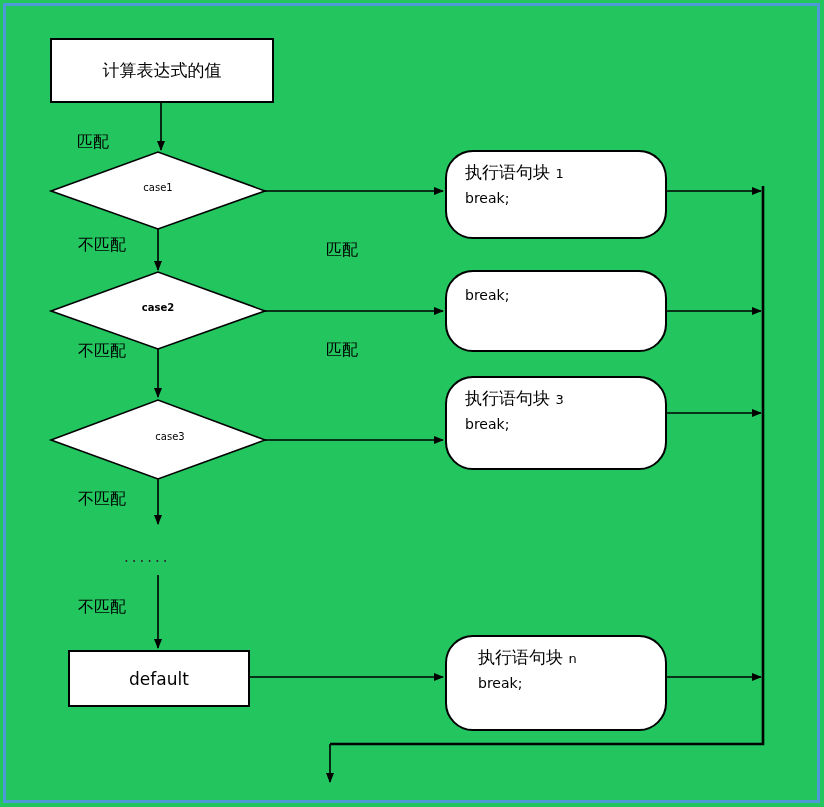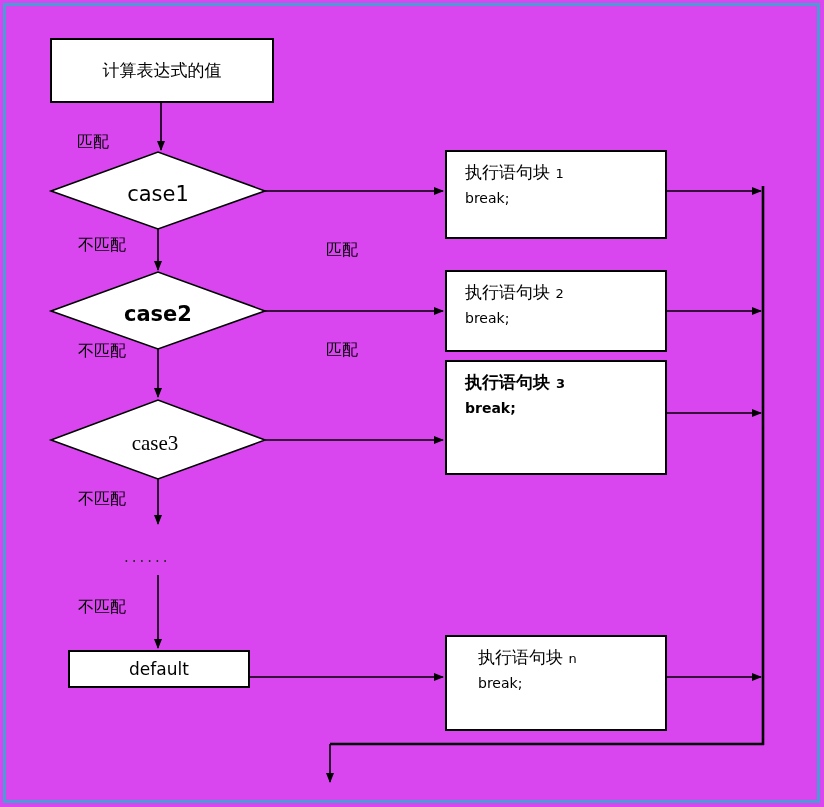--- a/index.html
+++ b/index.html
@@ -7,21 +7,21 @@
     padding: 0;
     background: #ffffff;
   }
   body {
     font-family: "DejaVu Sans", "Liberation Sans", sans-serif;
   }
   #canvas {
     position: relative;
     width: 824px;
     height: 807px;
-    background: #d946ef;
+    background: #22c55e;
     box-sizing: border-box;
     overflow: hidden;
   }
   #frame-border {
     position: absolute;
     left: 3px;
     top: 3px;
     width: 817px;
     height: 800px;
     border: 3px solid #4e9ad6;
@@ -41,41 +41,42 @@
     background: #ffffff;
     box-sizing: border-box;
   }
   .box-center {
     display: flex;
     align-items: center;
     justify-content: center;
   }
   .box-stack {
     padding: 9px 0 0 18px;
+    border-radius: 28px;
   }
   .cn {
     font-family: "DejaVu Sans", "Liberation Sans", sans-serif;
     font-size: 17px;
     color: #000;
     line-height: 1.35;
     white-space: nowrap;
   }
   .mono-ish {
     font-family: "DejaVu Sans", "Liberation Sans", sans-serif;
     font-size: 14px;
     color: #000;
     white-space: nowrap;
   }
   .blk-num {
     font-size: 13px;
   }
   .diamond-label {
     position: absolute;
     font-family: "DejaVu Sans", "Liberation Sans", sans-serif;
-    font-size: 21px;
+    font-size: 10px;
     color: #000;
     white-space: nowrap;
     text-align: center;
   }
   .edge-label {
     position: absolute;
     font-family: "DejaVu Sans", "Liberation Sans", sans-serif;
     font-size: 16px;
     color: #000;
     white-space: nowrap;
@@ -139,56 +140,52 @@
 
     <line x1="330" y1="744" x2="330" y2="782" stroke="#000" stroke-width="1.6" marker-end="url(#arrow)"></line>
   </svg>
 
   <div class="box box-center" style="left:50px; top:38px; width:224px; height:65px;">
     <span class="cn">计算表达式的值</span>
   </div>
 
   <div class="diamond-label" style="left:108px; top:182px; width:100px;">case1</div>
   <div class="diamond-label" style="left:108px; top:302px; width:100px;font-weight:bold;">case2</div>
-  <div class="diamond-label" style="left:105px; top:431px; width:100px;font-family:Liberation Serif, serif;">case3</div>
+  <div class="diamond-label" style="left:120px; top:431px; width:100px;">case3</div>
 
   <div class="edge-label" style="left:77px; top:132px;">匹配</div>
   <div class="edge-label" style="left:78px; top:235px;">不匹配</div>
 
   <div class="edge-label" style="left:326px; top:240px;">匹配</div>
   <div class="edge-label" style="left:78px; top:341px;">不匹配</div>
 
   <div class="edge-label" style="left:326px; top:340px;">匹配</div>
   <div class="edge-label" style="left:78px; top:489px;">不匹配</div>
 
   <div class="dots" style="left:124px; top:553px;">······</div>
 
   <div class="edge-label" style="left:78px; top:597px;">不匹配</div>
 
-  <div class="box box-center" style="left:68px; top:650px; width:182px; height:38px;">
+  <div class="box box-center" style="left:68px; top:650px; width:182px; height:57px;">
     <span class="mono-ish" style="font-size:17px;">default</span>
   </div>
 
   <div class="box box-stack" style="left:445px; top:150px; width:222px; height:89px;">
     <div class="cn">
       <span>执行语句块</span>
       <span class="blk-num">1</span>
     </div>
     <div class="mono-ish" style="margin-top:6px;">break;</div>
   </div>
 
   <div class="box box-stack" style="left:445px; top:270px; width:222px; height:82px;">
-    <div class="cn">
-      <span>执行语句块</span>
-      <span class="blk-num">2</span>
-    </div>
     <div class="mono-ish" style="margin-top:6px;">break;</div>
   </div>
 
-  <div class="box box-stack" style="left:445px; top:360px; width:222px; height:115px;font-weight:bold;">
+  <div class="box box-stack" style="left:445px; top:376px; width:222px; height:94px;">
     <div class="cn">
       <span>执行语句块</span>
       <span class="blk-num">3</span>
     </div>
     <div class="mono-ish" style="margin-top:6px;">break;</div>
   </div>
 
   <div class="box box-stack" style="left:445px; top:635px; width:222px; height:96px;padding-left:31px;">
     <div class="cn">
       <span>执行语句块</span>

